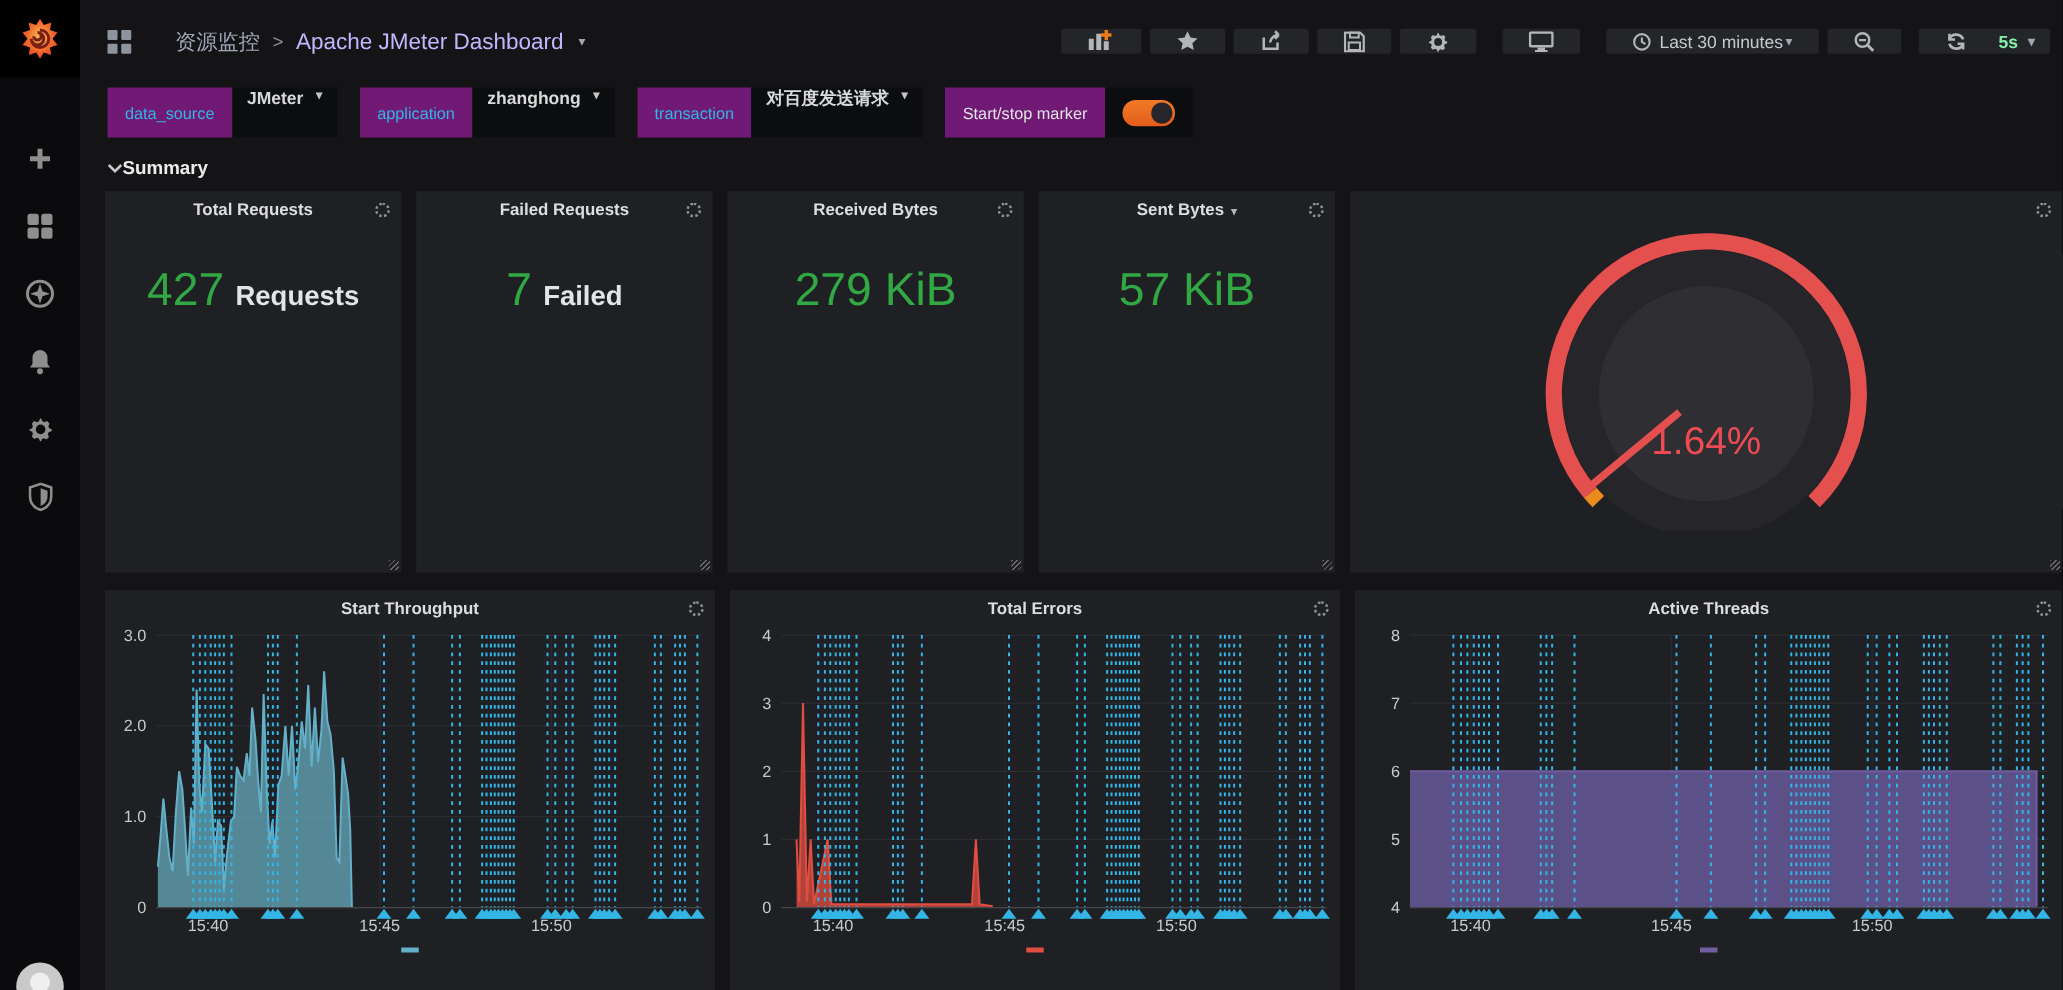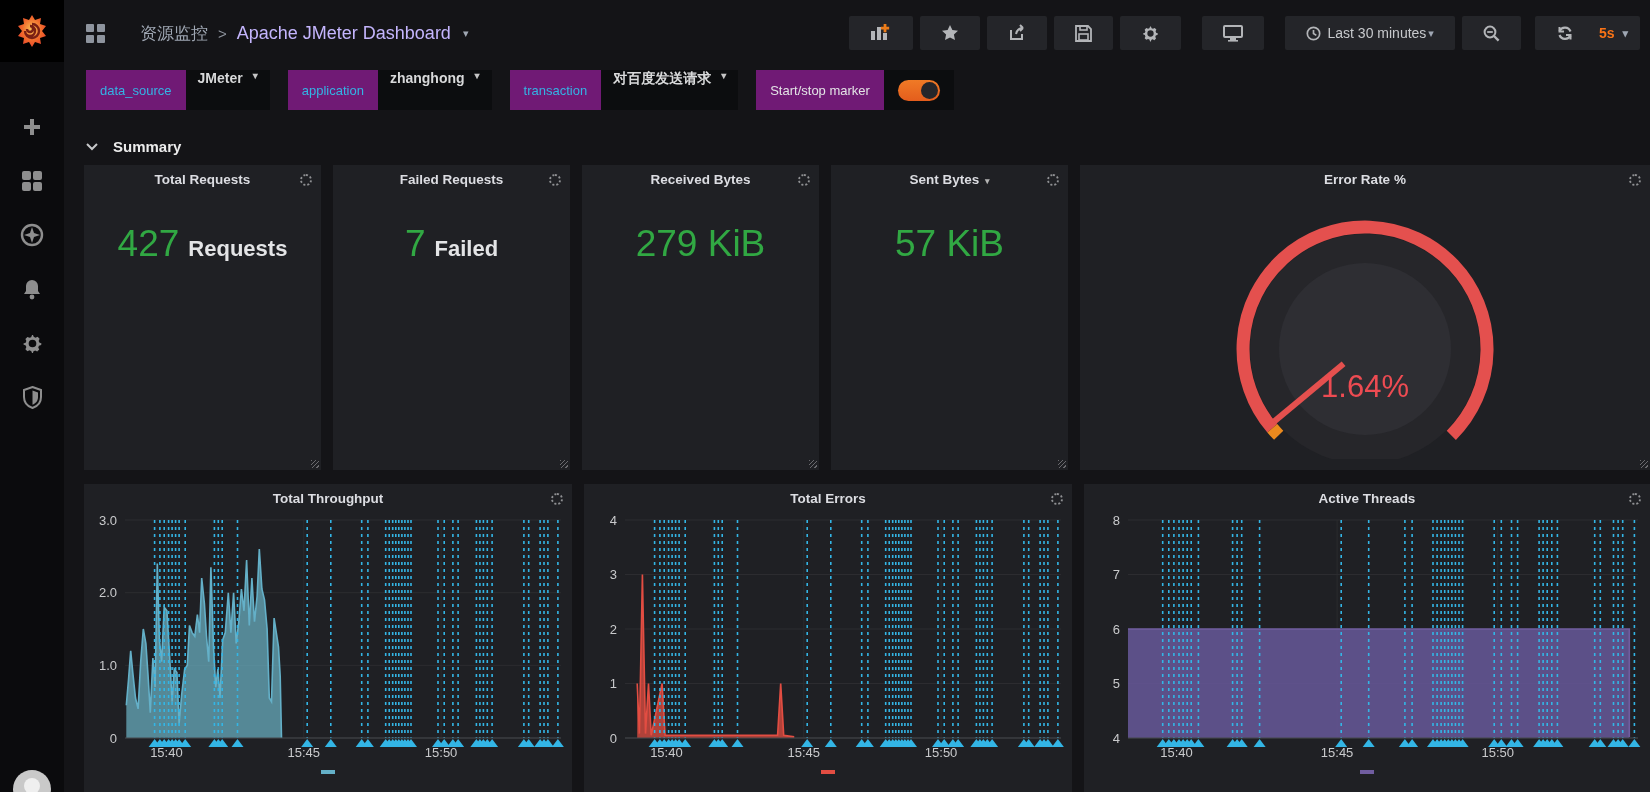--- a/index.html
+++ b/index.html
@@ -18,40 +18,40 @@
   .main { margin-left:64px; }
   .navbar { display:flex; align-items:center; height:66px; padding:0 10px 0 22px; }
   .crumb { display:flex; align-items:center; gap:10px; }
   .grid-ic { display:grid; grid-template-columns:8px 8px; grid-gap:3px; }
   .grid-ic span { width:8px; height:8px; background:#8e949e; border-radius:1px; }
   .crumb-folder { color:#9fa7b3; font-size:17px;margin-left:25px; }
   .crumb-sep { color:#8e949e; font-size:15px; }
   .crumb-title { color:#c4b5fd; font-size:18px; }
   .caret { color:#9fa7b3; font-size:11px; margin-left:2px; }
   .nav-actions { margin-left:auto; display:flex; align-items:center; gap:7px; }
-  .nav-btn { height:34px; min-width:42px; background:#242529; border-radius:2px; display:flex; align-items:center; justify-content:center; padding:0 21px; color:#b3b5b8; cursor:pointer; font-size:14px; }
+  .nav-btn { height:20px; min-width:42px; background:#242529; border-radius:2px; display:flex; align-items:center; justify-content:center; padding:0 21px; color:#b3b5b8; cursor:pointer; font-size:14px; }
   .nav-btn.gap { margin-left:14px; }
   .nav-btn .lbl { margin-left:7px; color:#c7c9cc; }
-  .orange { color:#f97316; }
+  .orange { color:#86efac; }
   .refresh-group { display:flex; align-items:center; gap:0; background:#242529; border-radius:2px; margin-left:7px; }
   .refresh-group .nav-btn { background:transparent; }
   .refresh-val { padding:0 12px 0 4px; font-size:14px; font-weight:bold; cursor:pointer; display:flex; align-items:center; gap:6px; }
 
   
   .vars { display:flex; align-items:center; gap:18px; padding-left:22px; margin-top:4px; }
   .var-chip { display:flex; height:40px; cursor:pointer; }
   .var-label { background:#701a75; color:#33b5e5; font-weight:normal; font-size:13px; display:flex; align-items:center; padding:0 14px; }
   .var-value { background:#0c0d0f; color:#d8d9da; font-size:14px; font-weight:bold; display:flex; align-items:flex-start; padding:0 12px; gap:8px; }
   .var-value .caret { font-size:10px; color:#c5c5c5; }
   .toggle-wrap { background:#0c0d0f; display:flex; align-items:center; padding:0 14px; }
   .toggle { position:relative; width:42px; height:21px; border-radius:11px; background:linear-gradient(180deg,#f07a26,#e45d1c); cursor:pointer; }
   .toggle .knob { position:absolute; right:2px; top:2px; width:17px; height:17px; border-radius:50%; background:#26262a; }
 
   
-  .rowhdr { display:flex; align-items:center; gap:15px; margin:28px 0 10px 22px; cursor:pointer; }
+  .rowhdr { display:flex; align-items:center; gap:0; margin:16px 0 10px 22px; cursor:pointer; }
   .rowhdr-title { color:#ececec; font-weight:bold; font-size:15px; }
 
   
   .panel-row { display:flex; gap:12px; margin-left:20px; }
   .panel { position:relative; background:#1f2024; overflow:hidden; }
   .p-title { text-align:center; padding-top:7px; font-size:13.5px; font-weight:bold; color:#dcdde2; cursor:pointer; }
   .p-title .caret { font-size:9px; color:#b5b5b5; }
   .spinner { position:absolute; top:9px; right:9px; width:12px; height:12px; border:2px dotted #8f9093; border-radius:50%; }
   .resize { position:absolute; right:2px; bottom:2px; width:8px; height:8px; cursor:nwse-resize;
             background:repeating-linear-gradient(135deg,#6a6a6e 0 1px,transparent 1px 3px); }
@@ -288,39 +288,38 @@
       </div>
       <div class="panel stat-panel">
         <div class="p-title"><span>Sent Bytes</span> <span class="caret">▾</span></div>
         <div class="spinner"></div>
         <div class="stat-body">
           <span class="stat-value">57 KiB</span>
         </div>
         <span class="resize"></span>
       </div>
       <div class="panel flex-panel">
-        <div class="p-title">Error Rate %</div>
         <div class="spinner"></div>
         <div class="gauge-body">
           <svg id="gauge-svg" width="560" height="272" viewBox="0 0 560 272">
               <circle cx="280" cy="162" r="115" fill="#26262a"></circle>
               <circle cx="280" cy="162" r="86" fill="#2e2e33"></circle>
               <path d="M187.3 241.3 A122 122 0 1 1 366.3 248.3" fill="none" stroke="#e4504e" stroke-width="13"></path>
               <path d="M193.7 248.3 A122 122 0 0 1 187.3 241.3" fill="none" stroke="#eb8a1e" stroke-width="13"></path>
               <line x1="258.59124195305554" y1="176.75347684064303" x2="189.30826935604057" y2="234.32572151595525" stroke="#e4504e" stroke-width="6"></line>
               <text x="280" y="210" font-size="31" fill="#ed4b52" text-anchor="middle">1.64%</text>
             </svg>
         </div>
         <span class="resize"></span>
       </div>
     </div>
 
     <div class="panel-row row2">
       <div class="panel chart-panel">
-        <div class="p-title">Total Throughput</div>
+        <div class="p-title">Start Throughput</div>
         <div class="spinner"></div>
         <svg width="478" height="254" style="display:block;margin:4px auto 0">
             <line x1="77.42" y1="10" x2="77.42" y2="228" stroke="#2a2a2e" stroke-width="1"></line>
             <text x="77.42" y="247" font-size="13" fill="#c9cacc" text-anchor="middle">15:40</text>
             <line x1="214.76" y1="10" x2="214.76" y2="228" stroke="#2a2a2e" stroke-width="1"></line>
             <text x="214.76" y="247" font-size="13" fill="#c9cacc" text-anchor="middle">15:45</text>
             <line x1="352.09999999999997" y1="10" x2="352.09999999999997" y2="228" stroke="#2a2a2e" stroke-width="1"></line>
             <text x="352.09999999999997" y="247" font-size="13" fill="#c9cacc" text-anchor="middle">15:50</text>
             <line x1="36" y1="228" x2="472" y2="228" stroke="#2c2c30" stroke-width="1"></line>
             <text x="28" y="232.5" font-size="13" fill="#c9cacc" text-anchor="end">0</text>

